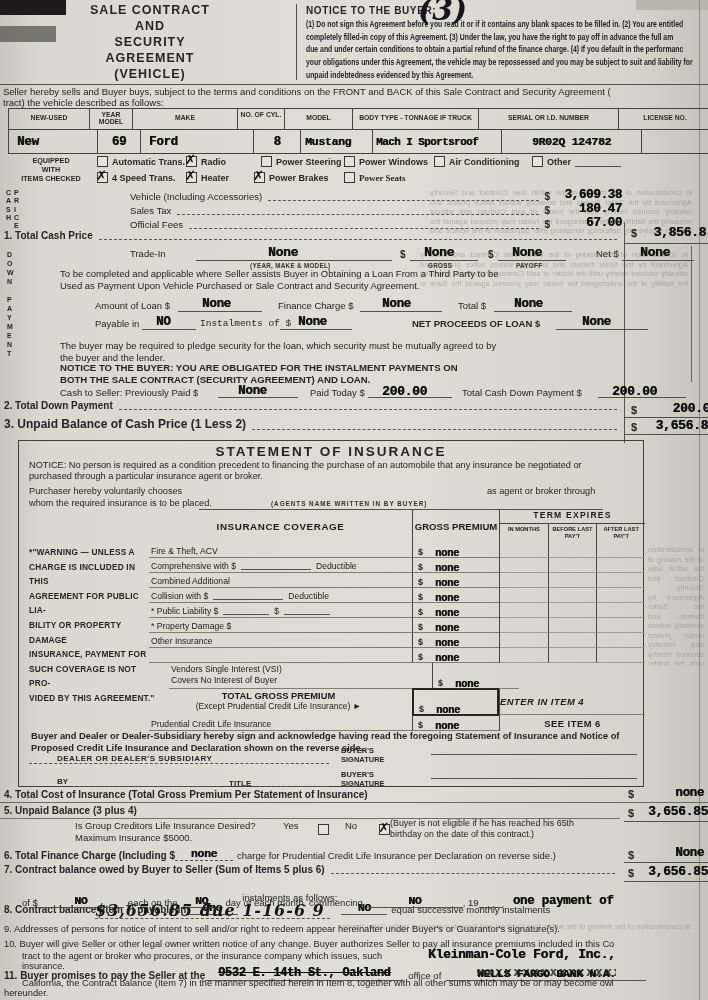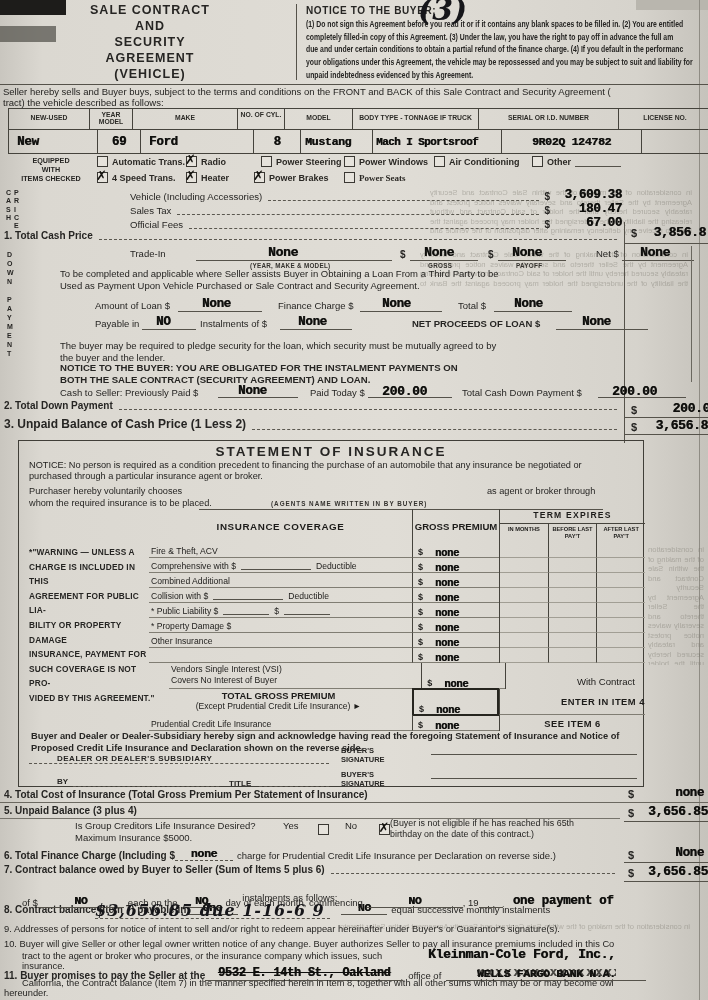--- a/index.html
+++ b/index.html
@@ -251,21 +251,21 @@
   <div class="abs t" style="left:202px;top:297px;font-size:12.5px;">None</div>
   <div class="abs" style="left:278px;top:300px;font-size:9.5px;">Finance Charge $</div>
   <div class="hl" style="left:360px;top:311px;width:82px;"></div>
   <div class="abs t" style="left:382px;top:297px;font-size:12.5px;">None</div>
   <div class="abs" style="left:458px;top:300px;font-size:9.5px;">Total $</div>
   <div class="hl" style="left:494px;top:311px;width:78px;"></div>
   <div class="abs t" style="left:514px;top:297px;font-size:12.5px;">None</div>
   <div class="abs" style="left:95px;top:318px;font-size:9.5px;">Payable in</div>
   <div class="hl" style="left:142px;top:329px;width:54px;"></div>
   <div class="abs t" style="left:156px;top:315px;font-size:12.5px;">NO</div>
-  <div class="abs" style="left:200px;top:318px;font-size:9.5px;">Instalments of $</div>
+  <div class="abs" style="left:200px;top:318px;font-size:9.5px;font-family:Liberation Mono, monospace;">Instalments of $</div>
   <div class="hl" style="left:280px;top:329px;width:72px;"></div>
   <div class="abs t" style="left:298px;top:315px;font-size:12.5px;">None</div>
   <div class="abs b" style="left:412px;top:318px;font-size:9.5px;">NET PROCEEDS OF LOAN $</div>
   <div class="hl" style="left:556px;top:329px;width:92px;"></div>
   <div class="abs t" style="left:582px;top:315px;font-size:12.5px;">None</div>
   <div class="abs pre" style="left:60px;top:340px;width:565px;font-size:9.5px;line-height:12px;color:#1f1e1c;">The buyer may be required to pledge security for the loan, which security must be mutually agreed to by
 the buyer and the lender.</div>
   <div class="abs pre b" style="left:60px;top:362px;width:560px;font-size:9.6px;line-height:11.5px;">NOTICE TO THE BUYER: YOU ARE OBLIGATED FOR THE INSTALMENT PAYMENTS ON
 BOTH THE SALE CONTRACT (SECURITY AGREEMENT) AND LOAN.</div>
 
@@ -448,34 +448,31 @@
       </div>
       <div class="ins-row" style="height:26px;margin-left:20px;">
         <div class="c-lbl" style="display:block;padding-top:1px;line-height:11px;border-bottom:1px solid #807d73;">
           <div>Vendors Single Interest (VSI)</div>
             <div>Covers No Interest of Buyer</div>
         </div>
         <div class="c-prem">
             <span class="ds">$</span>
             <span class="t pv">none</span>
           </div>
-        <div class="c-term" style="display:flex;align-items:flex-end;justify-content:flex-end;padding:0 10px 2px 0;font-size:9.6px;">
-            <span>With Contract</span>
-          </div>
       </div>
       <div class="ins-row" style="height:26px;">
         <div class="c-lbl" style="display:block;text-align:center;padding-top:1px;line-height:11px;border-bottom:none;">
           <div class="b" style="font-size:9.4px;">TOTAL GROSS PREMIUM</div>
           <div><span>(Except Prudential Credit Life Insurance)</span> <span class="b">►</span></div>
         </div>
         <div class="c-prem" style="border:2px solid #26251f;margin:-1px 0;">
             <span class="ds">$</span>
             <span class="t pv">none</span>
           </div>
-        <div class="c-term" style="display:flex;align-items:center;justify-content:flex-end;font-weight:bold;font-size:9.4px;letter-spacing:.5px;border-bottom:1px solid #807d73;">
+        <div class="c-term" style="display:flex;align-items:center;justify-content:flex-start;font-weight:bold;font-size:9.4px;letter-spacing:.5px;border-bottom:1px solid #807d73;font-style:italic;">
             <span>ENTER IN ITEM 4</span>
           </div>
       </div>
       <div class="ins-row" style="height:16px;">
         <div class="c-lbl">
             <span>Prudential Credit Life Insurance</span>
           </div>
         <div class="c-prem">
             <span class="ds">$</span>
             <span class="t pv">none</span>

